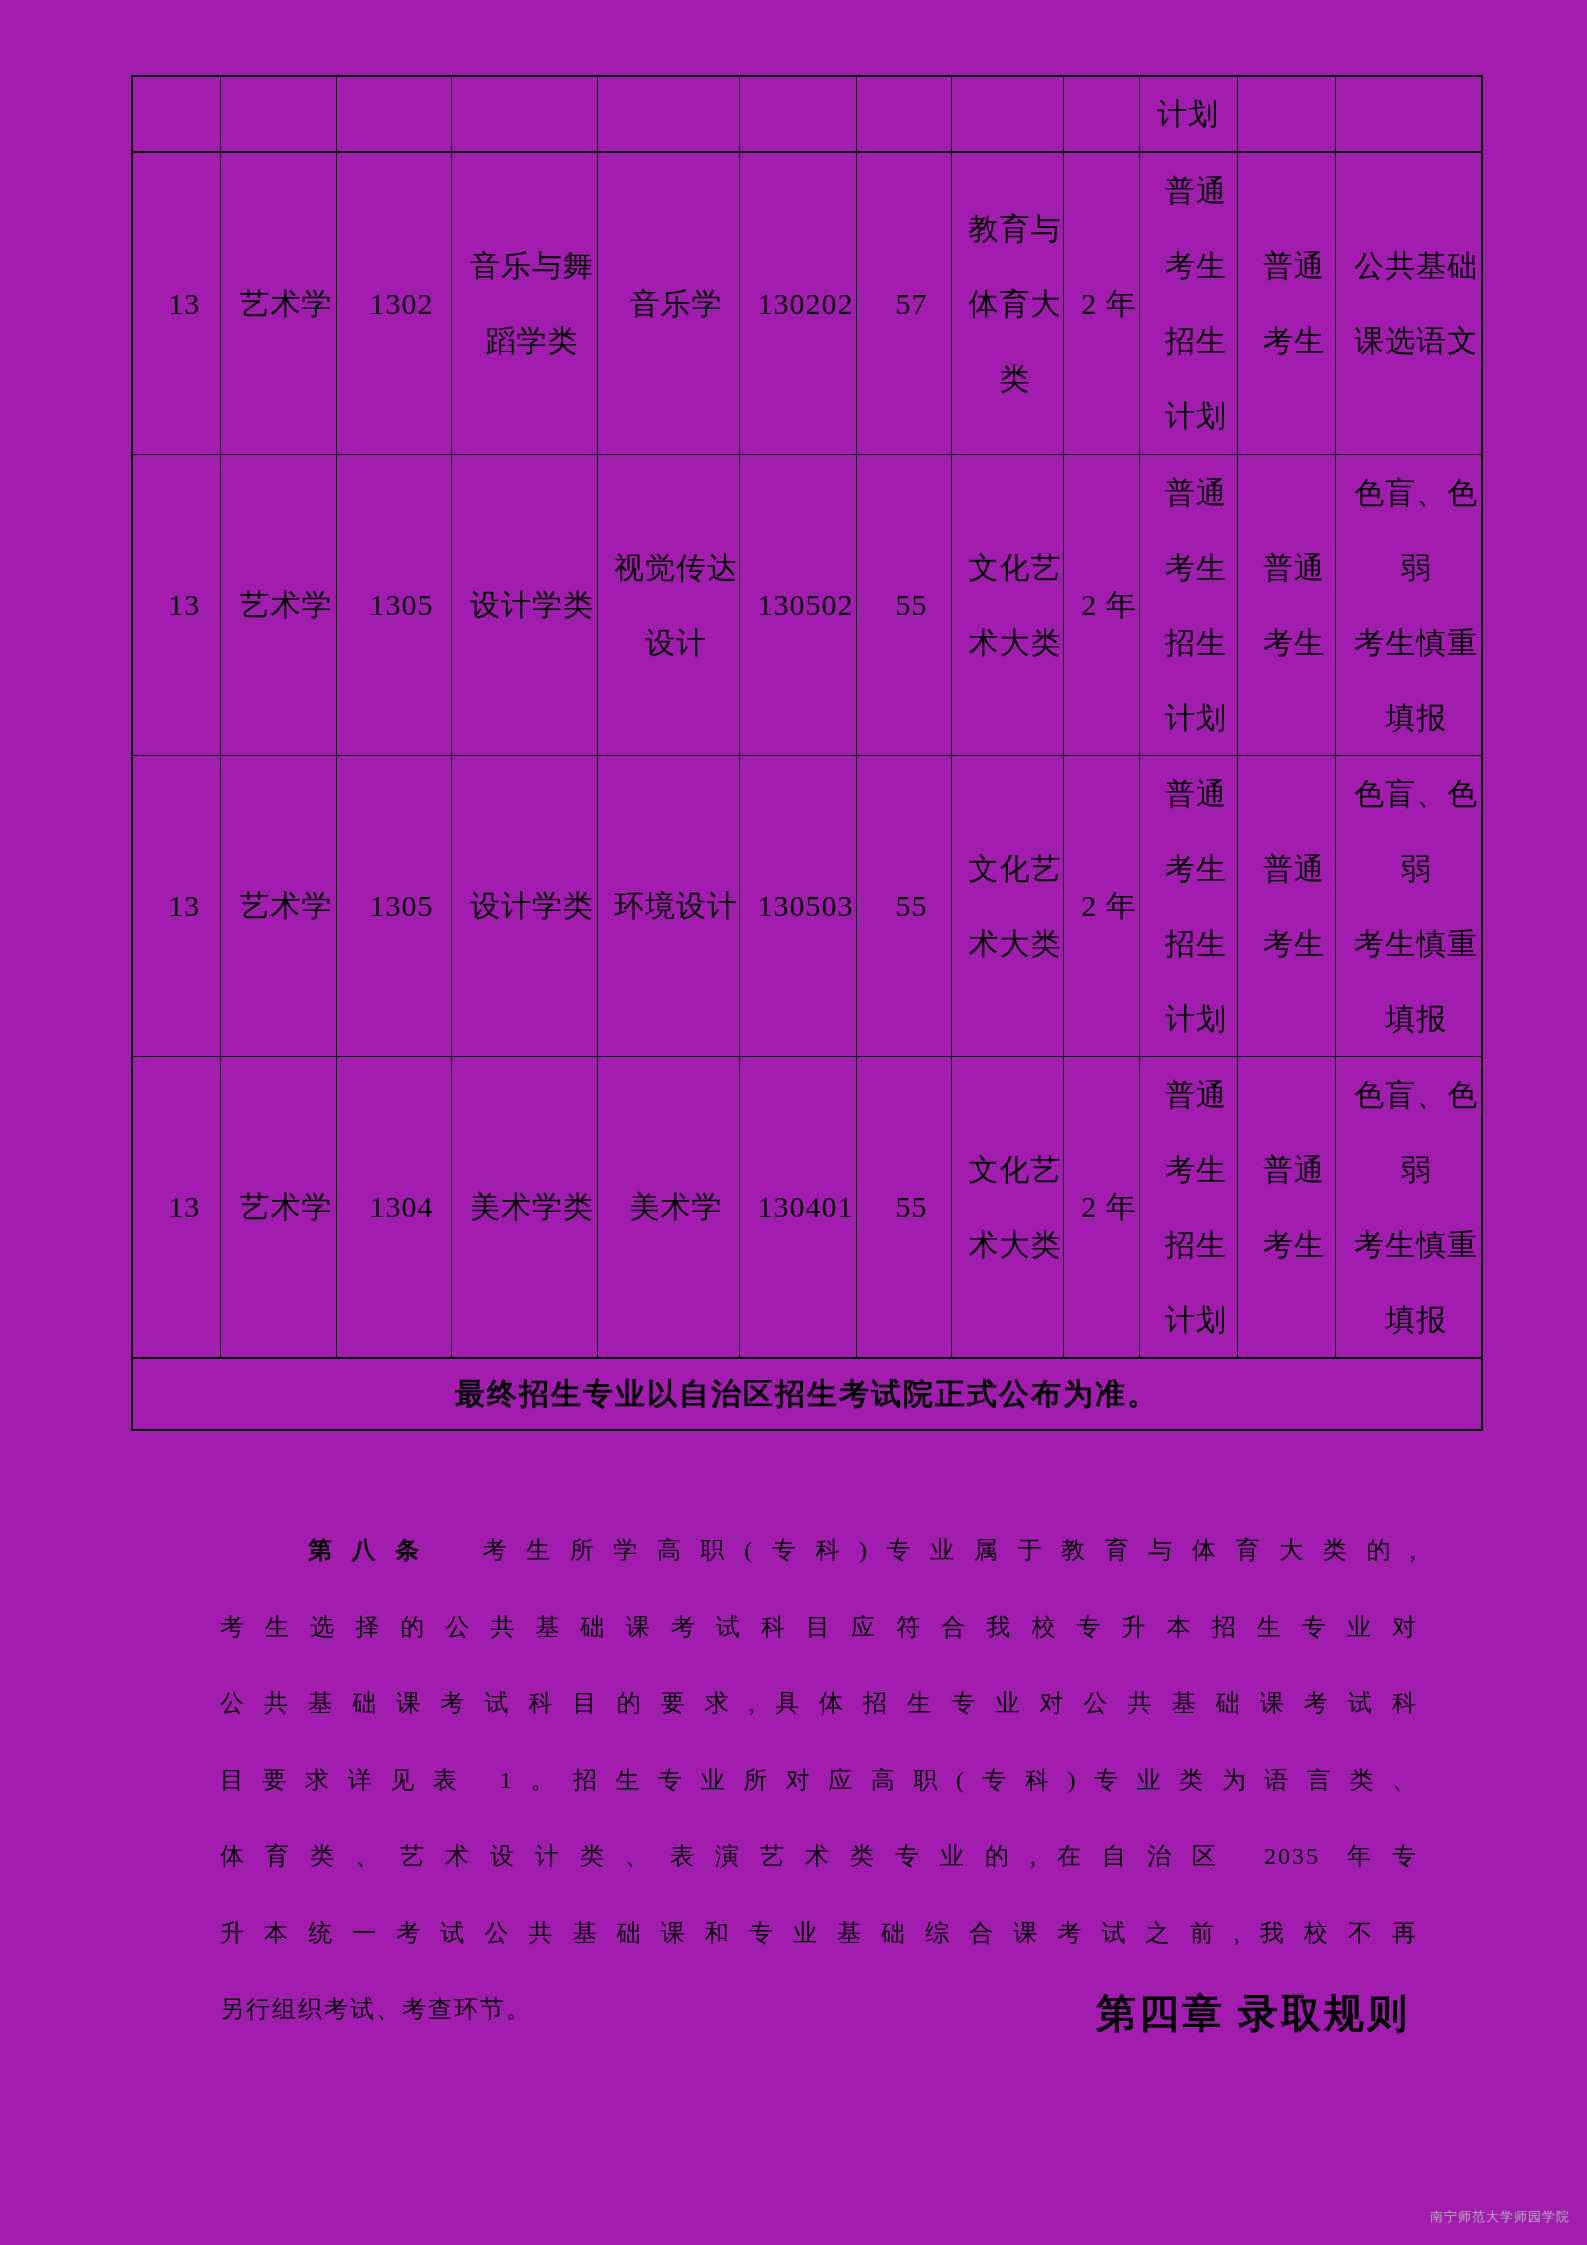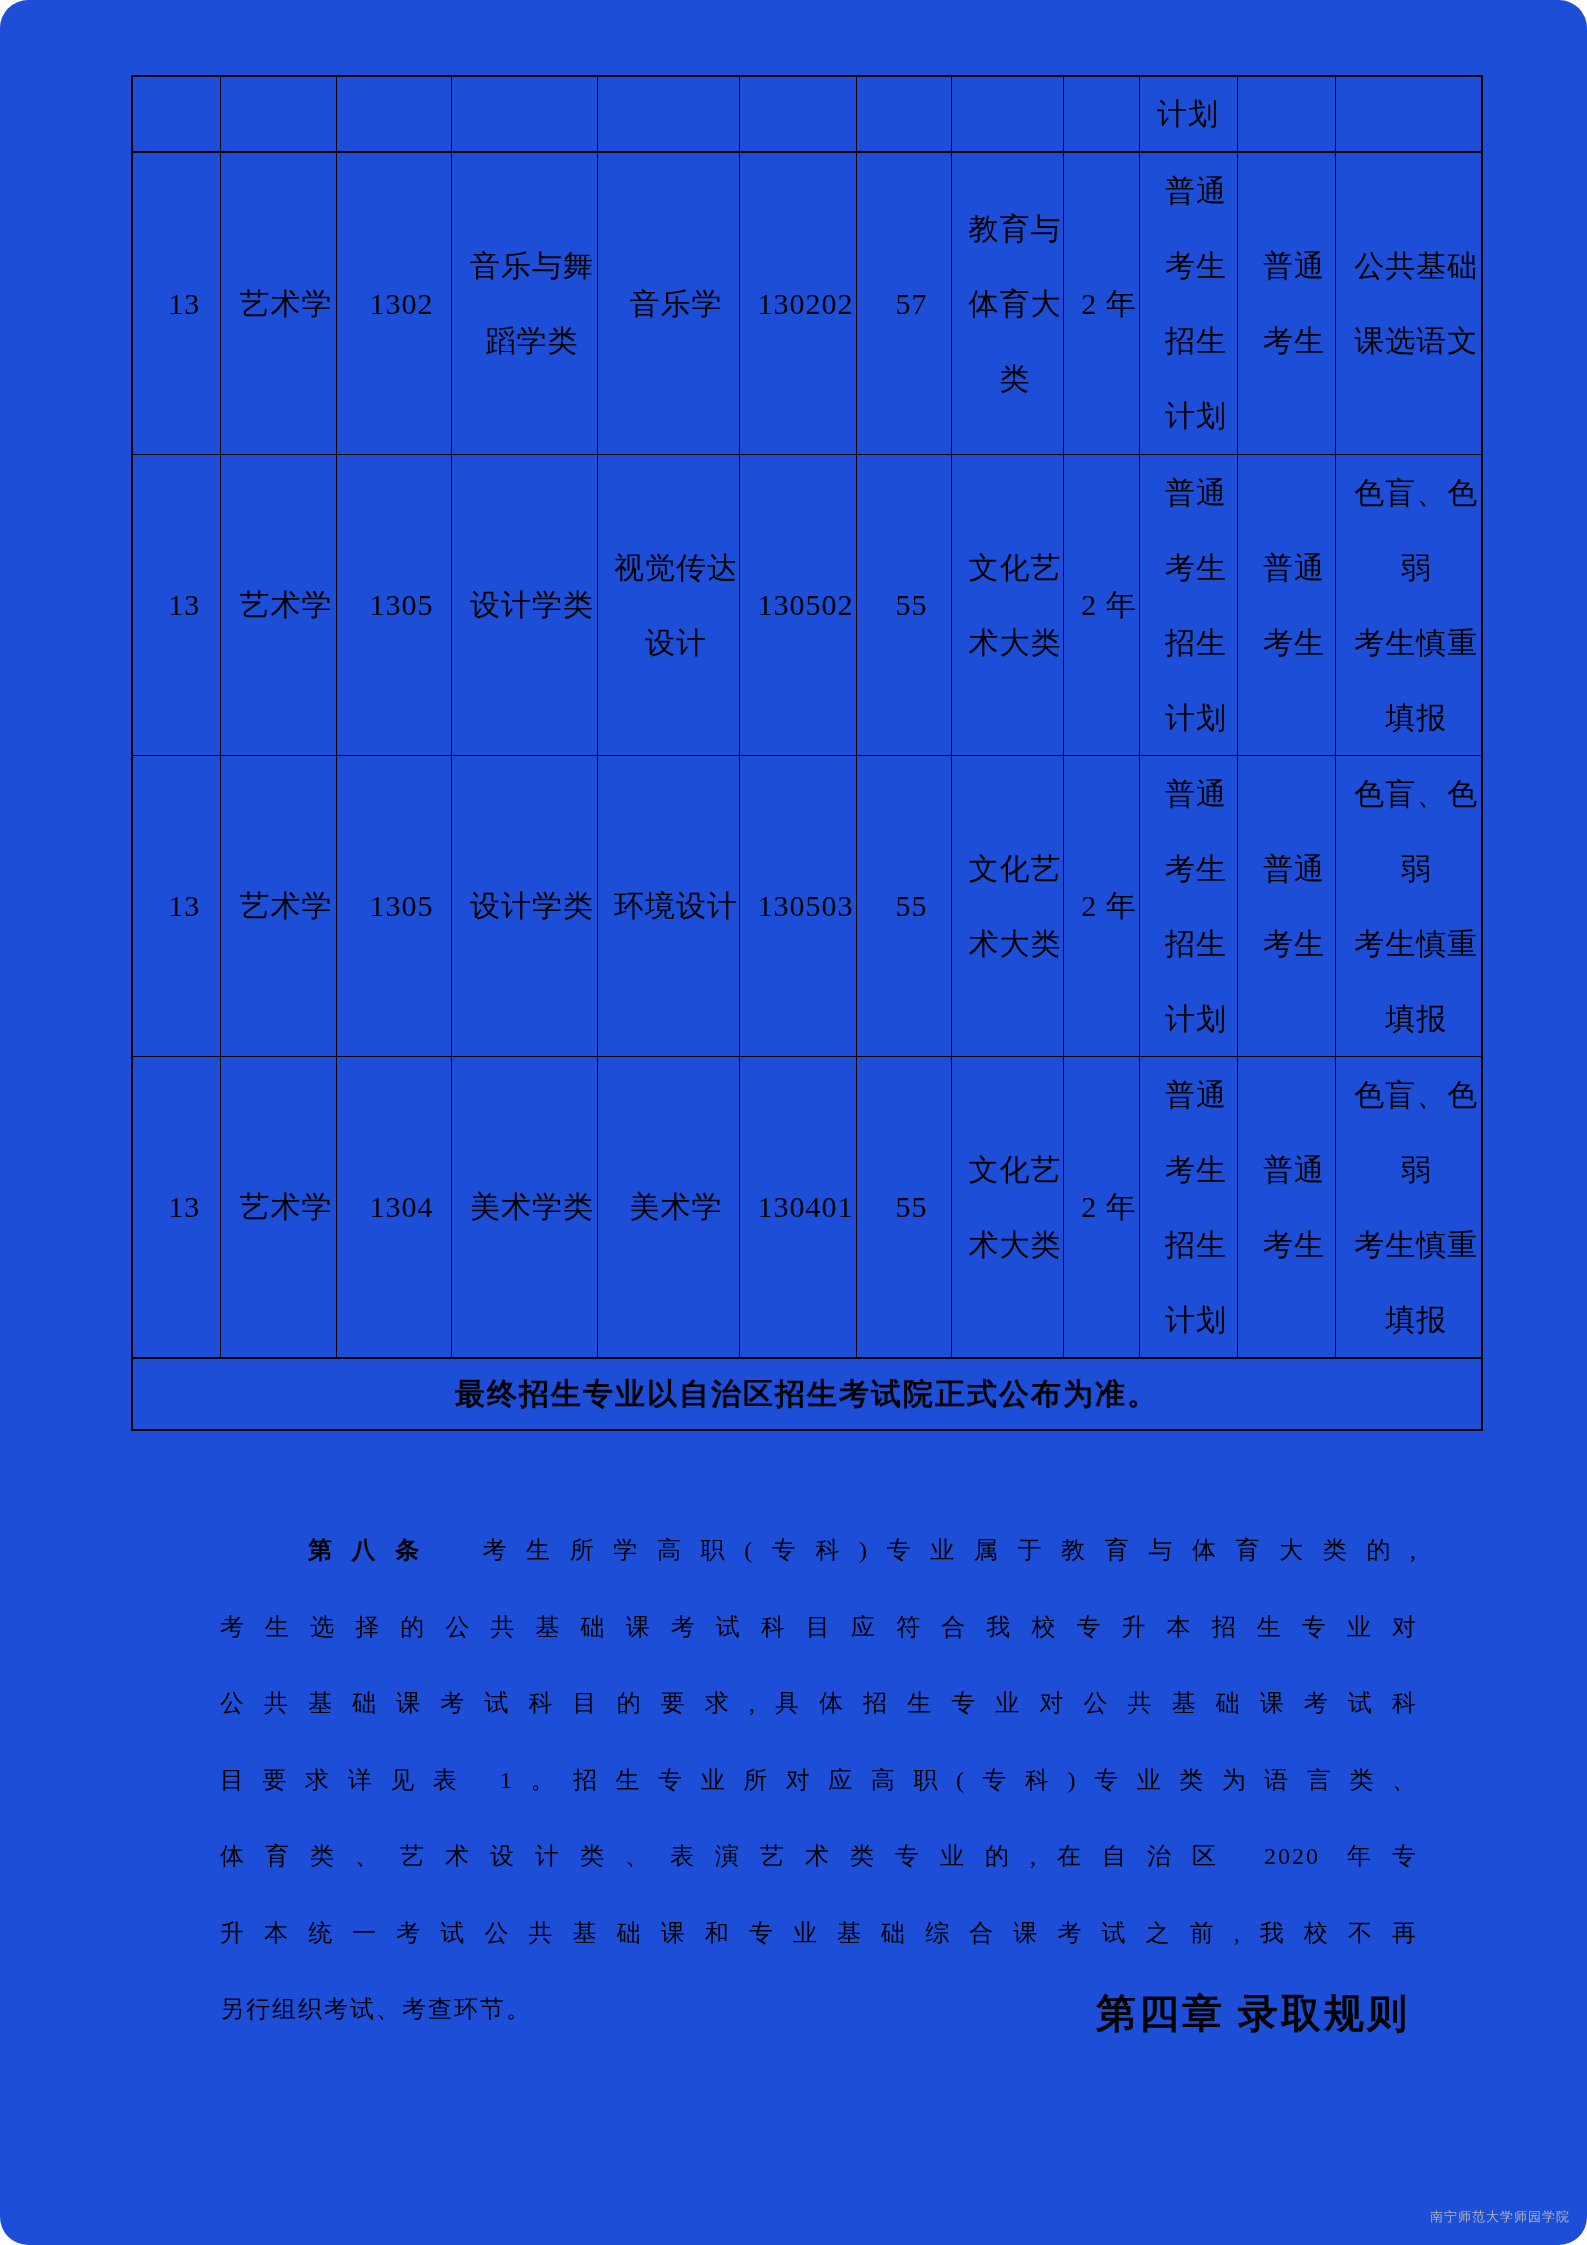--- a/index.html
+++ b/index.html
@@ -1,23 +1,22 @@
 <!DOCTYPE html>
 <html><head>
 <meta charset="utf-8">
 <style>
   html,body{margin:0;padding:0;background:#ffffff;}
   .page{
     position:relative;
     width:1587px;height:2245px;
-    background:#1d4ed8;
+    background:#a21caf;
     font-family:"Liberation Serif","DejaVu Serif",serif;
     color:#000;
     overflow:hidden;
-    border-radius:28px;
   }
 
   
   table.plan-table{
     position:absolute;left:131px;top:75px;
     width:1352px;
     border-collapse:collapse;
     table-layout:fixed;
     border:2.5px solid #000;
     font-size:30px;
@@ -209,21 +208,21 @@
         <td colspan="12">最终招生专业以自治区招生考试院正式公布为准。</td>
       </tr>
     </tbody>
   </table>
 
   <div class="para">
     <div class="pline just indent"><span class="bold">第八条</span><span>　考生所学高职(专科)专业属于教育与体育大类的,</span></div>
     <div class="pline just">考生选择的公共基础课考试科目应符合我校专升本招生专业对</div>
     <div class="pline just">公共基础课考试科目的要求,具体招生专业对公共基础课考试科</div>
     <div class="pline just">目要求详见表 1。招生专业所对应高职(专科)专业类为语言类、</div>
-    <div class="pline just">体育类、艺术设计类、表演艺术类专业的,在自治区 2020 年专</div>
+    <div class="pline just">体育类、艺术设计类、表演艺术类专业的,在自治区 2035 年专</div>
     <div class="pline just">升本统一考试公共基础课和专业基础综合课考试之前,我校不再</div>
     <div class="pline">另行组织考试、考查环节。</div>
   </div>
 
   <div class="chapter">第四章 录取规则</div>
 
   <div class="watermark">南宁师范大学师园学院</div>
 
 </div>
 

